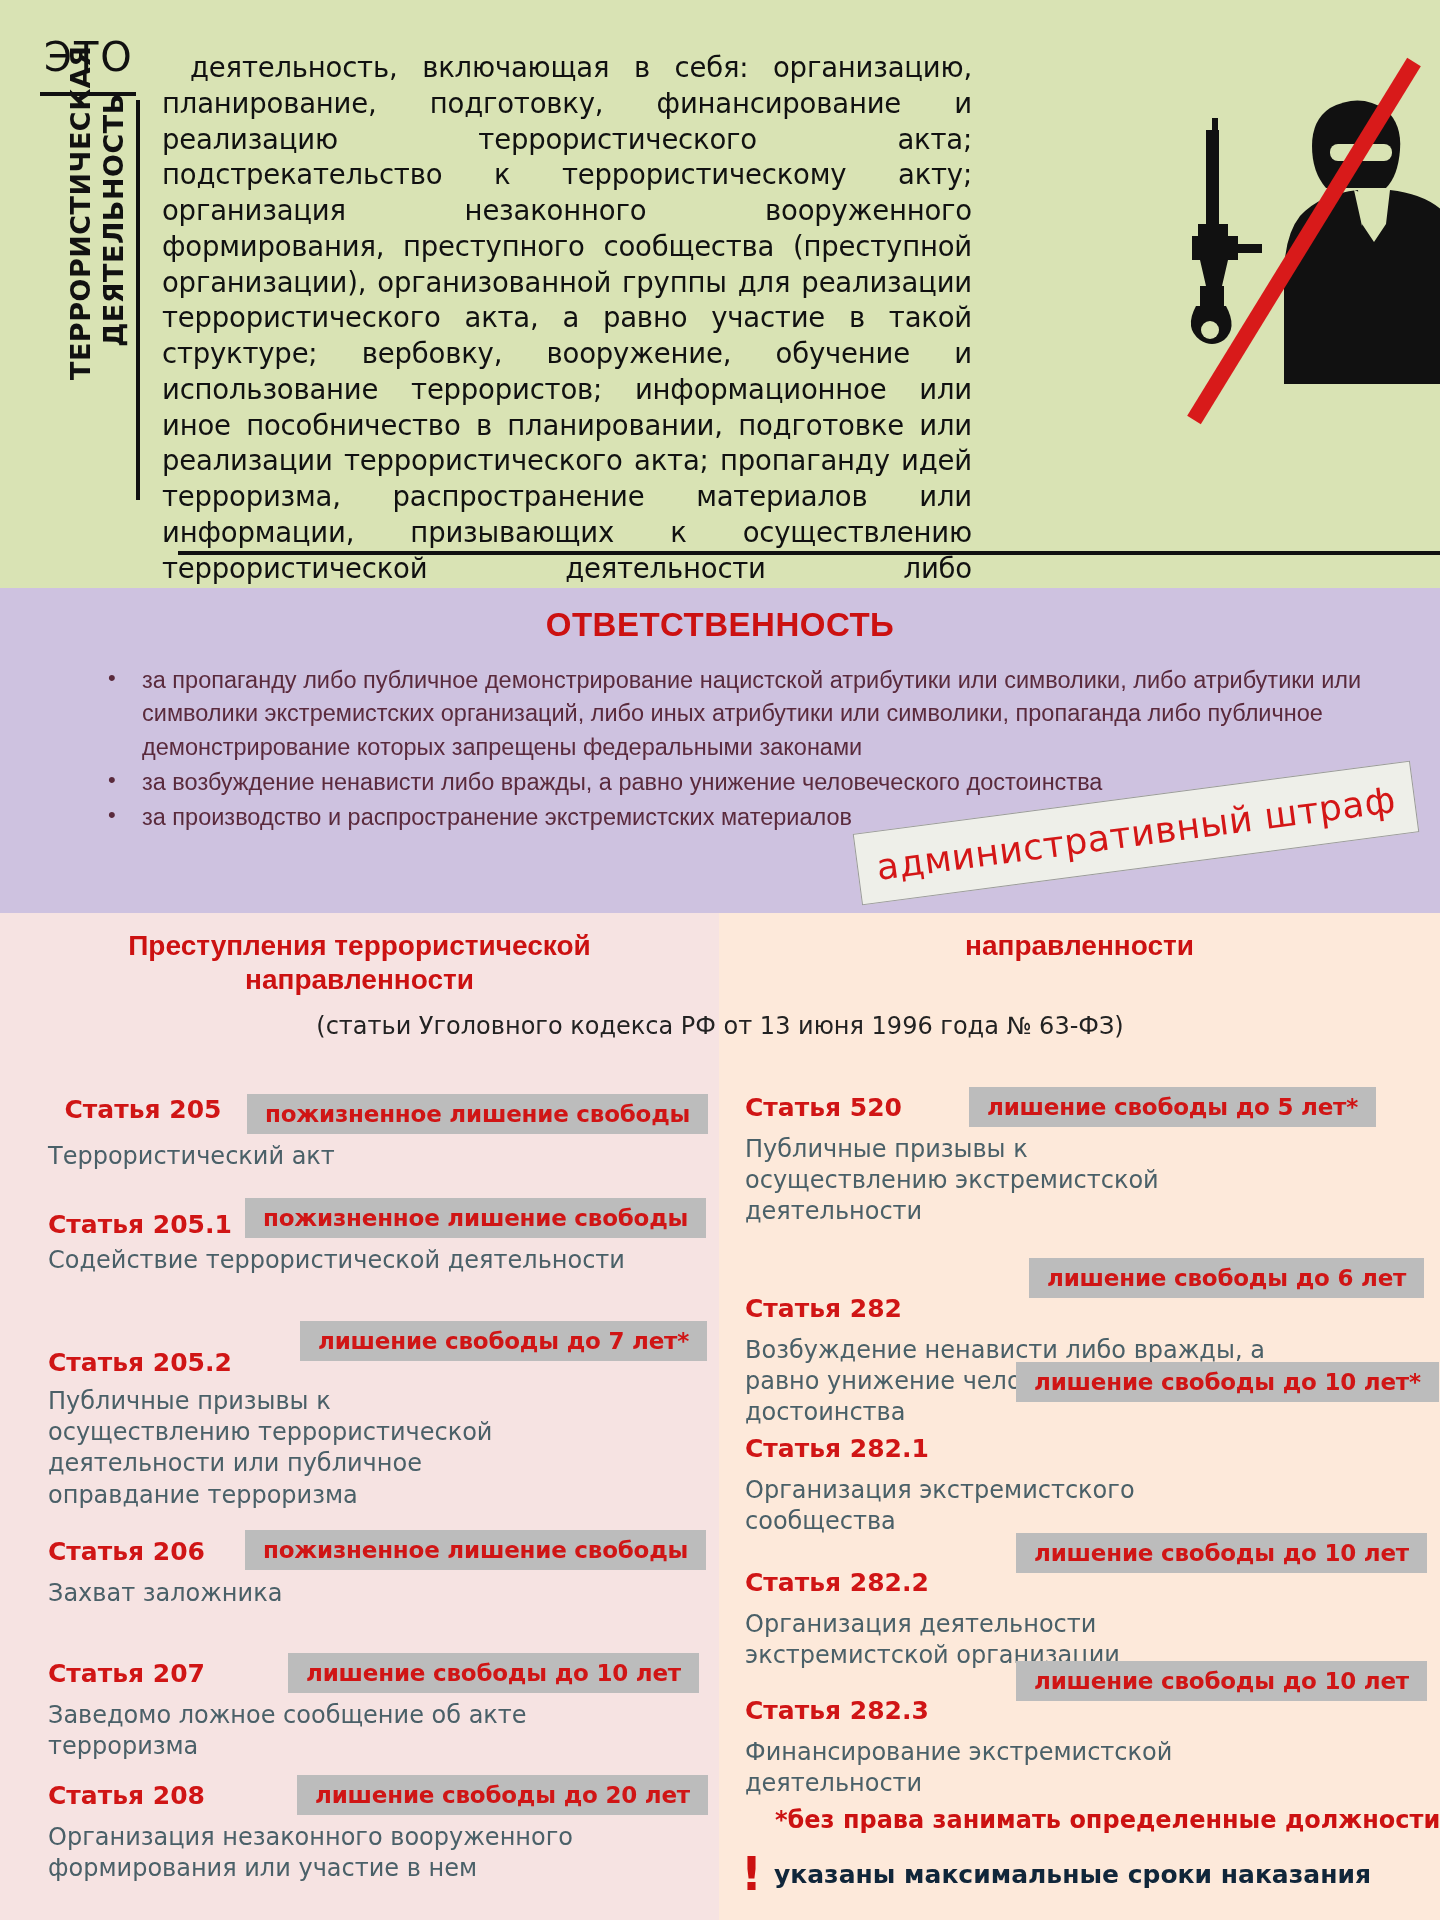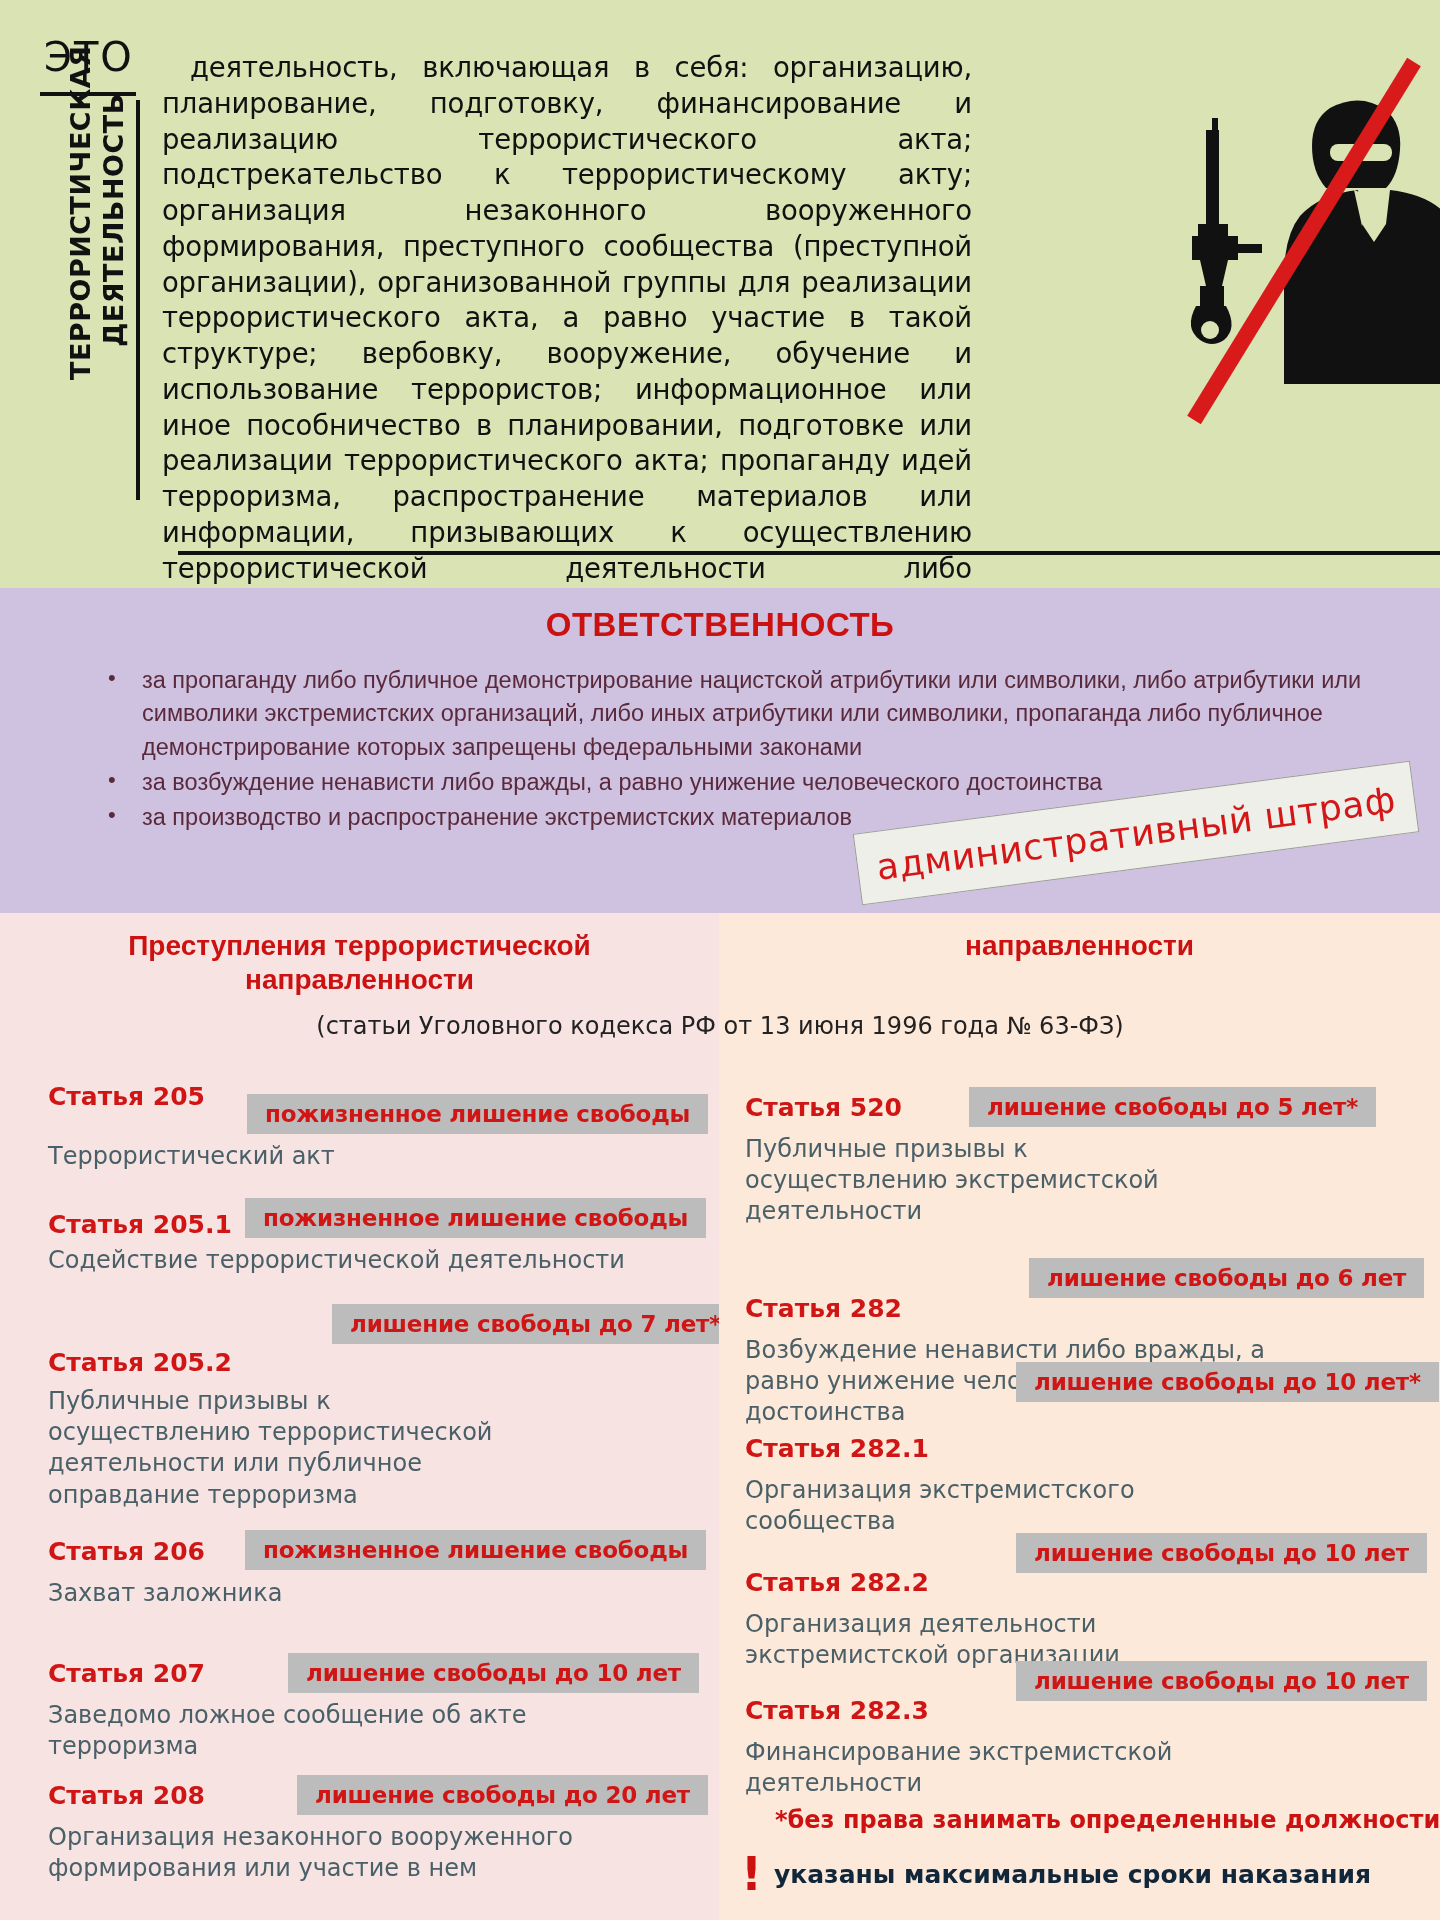--- a/index.html
+++ b/index.html
@@ -192,36 +192,36 @@
     <span>административный штраф</span>
   </div>
 
   <div class="col-left">
     <div class="col-head">
       <div>Преступления террористической</div>
       <div>направленности</div>
     </div>
 
     <div class="chip" style="left:247px;top:181px;">пожизненное лишение свободы</div>
-    <div class="art" style="left:48px;top:169px;width:190px;">
+    <div class="art" style="left:48px;top:182px;width:190px;text-align:center;">
       <div class="num">Статья 205</div>
     </div>
     <div class="art" style="left:48px;top:228px;width:600px;">
       <div class="desc">Террористический акт</div>
     </div>
 
     <div class="chip" style="left:245px;top:285px;">пожизненное лишение свободы</div>
     <div class="art" style="left:48px;top:297px;width:200px;">
       <div class="num">Статья 205.1</div>
     </div>
     <div class="art" style="left:48px;top:332px;width:620px;">
       <div class="desc">Содействие террористической деятельности</div>
     </div>
 
-    <div class="chip" style="left:300px;top:391px;margin-left:32px;">лишение свободы до 7 лет*</div>
+    <div class="chip" style="left:300px;top:408px;">лишение свободы до 7 лет*</div>
     <div class="art" style="left:48px;top:435px;width:220px;">
       <div class="num">Статья 205.2</div>
     </div>
     <div class="art" style="left:48px;top:473px;width:490px;">
       <div class="desc">Публичные призывы к осуществлению террористической деятельности или публичное оправдание терроризма</div>
     </div>
 
     <div class="chip" style="left:245px;top:617px;">пожизненное лишение свободы</div>
     <div class="art" style="left:48px;top:624px;width:200px;">
       <div class="num">Статья 206</div>

